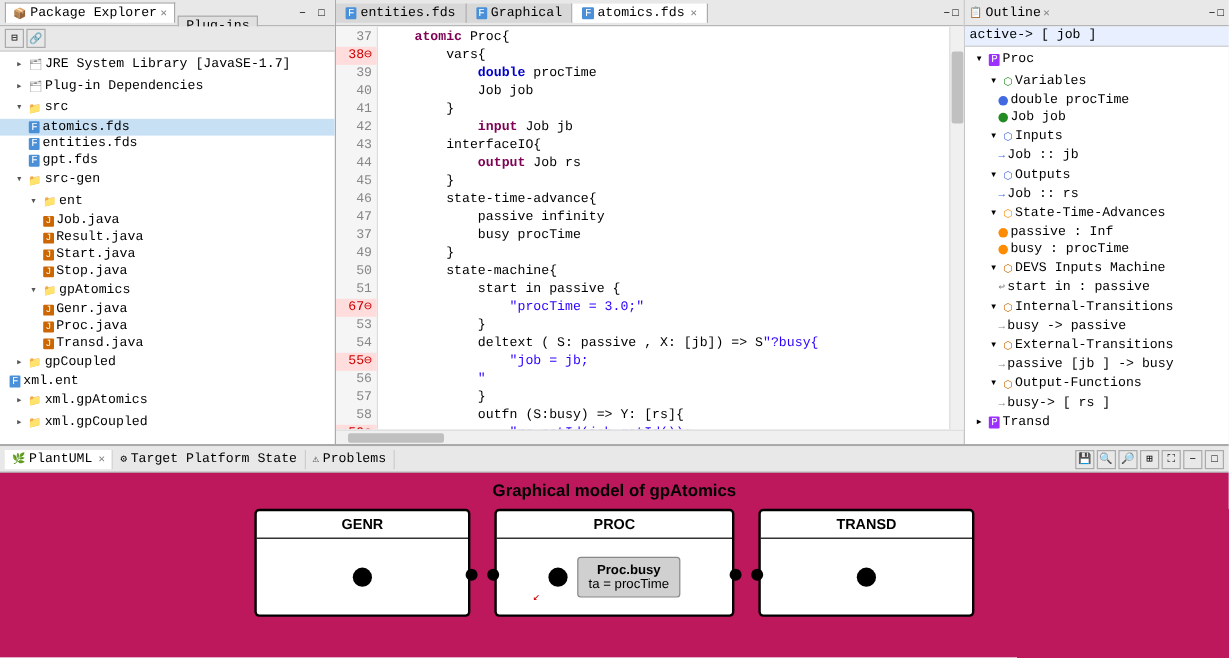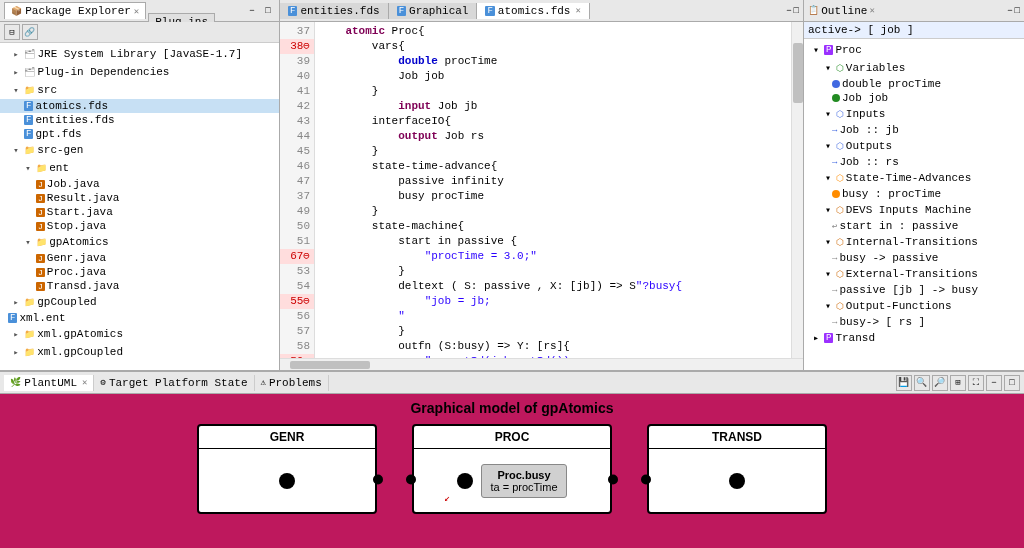--- a/index.html
+++ b/index.html
@@ -48,21 +48,21 @@
 
     
     .bottom-area { height: 178px; border-top: 2px solid #aaa; display: flex; flex-direction: column; background: #fff; }
     .bottom-tabs { display: flex; align-items: center; background: #e8e8e8; border-bottom: 1px solid #aaa; height: 22px; padding: 0 4px; }
     .bottom-tab { display: flex; align-items: center; gap: 3px; padding: 2px 6px; font-size: 11px; border-right: 1px solid #ccc; cursor: pointer; }
     .bottom-tab.active { background: #fff; }
     .bottom-controls { margin-left: auto; display: flex; gap: 2px; }
 
     .diagram-area { flex: 1; display: flex; flex-direction: column; align-items: center; overflow: hidden; background: #be185d; }
     .diagram-title { font-size: 14px; font-weight: bold; padding: 6px 0 4px 0; font-family: Arial, sans-serif; }
-    .diagram-content { display: flex; gap: 35px; align-items: flex-start; padding: 4px 20px; }
+    .diagram-content { display: flex; gap: 20px; align-items: flex-start; padding: 4px 20px; }
 
     .devs-block { border: 2px solid #000; border-radius: 4px; min-width: 150px; min-height: 90px; position: relative; background: #fff; display: flex; flex-direction: column; }
     .devs-block-title { text-align: center; font-family: Arial, sans-serif; font-size: 12px; font-weight: bold; padding: 4px; border-bottom: 1px solid #000; }
     .devs-block-body { flex: 1; display: flex; align-items: center; justify-content: center; padding: 8px; position: relative; }
 
     .black-circle { width: 16px; height: 16px; border-radius: 50%; background: #000; display: inline-block; }
     .port-left { position: absolute; left: -8px; top: 50%; transform: translateY(-50%); }
     .port-right { position: absolute; right: -8px; top: 50%; transform: translateY(-50%); }
 
     .proc-state-box { background: #d0d0d0; border: 1px solid #888; border-radius: 3px; padding: 4px 8px; font-size: 11px; font-family: Arial, sans-serif; text-align: center; }
@@ -395,20 +395,25 @@
         <span class="tree-label">Job :: rs</span>
       </div>
 
       <div class="tree-item">
         <span class="indent" style="width:16px"></span>
         <span class="tree-icon">▾</span>
         <span style="font-size:9px;margin-right:2px;color:#ff8c00;">⬡</span>
         <span class="tree-label">State-Time-Advances</span>
       </div>
 
+      <div class="tree-item">
+        <span class="indent" style="width:28px"></span>
+        <span class="dot-orange"></span>
+        <span class="tree-label">passive : Inf</span>
+      </div>
 
       <div class="tree-item">
         <span class="indent" style="width:28px"></span>
         <span class="dot-orange"></span>
         <span class="tree-label">busy : procTime</span>
       </div>
 
       <div class="tree-item">
         <span class="indent" style="width:16px"></span>
         <span class="tree-icon">▾</span>

